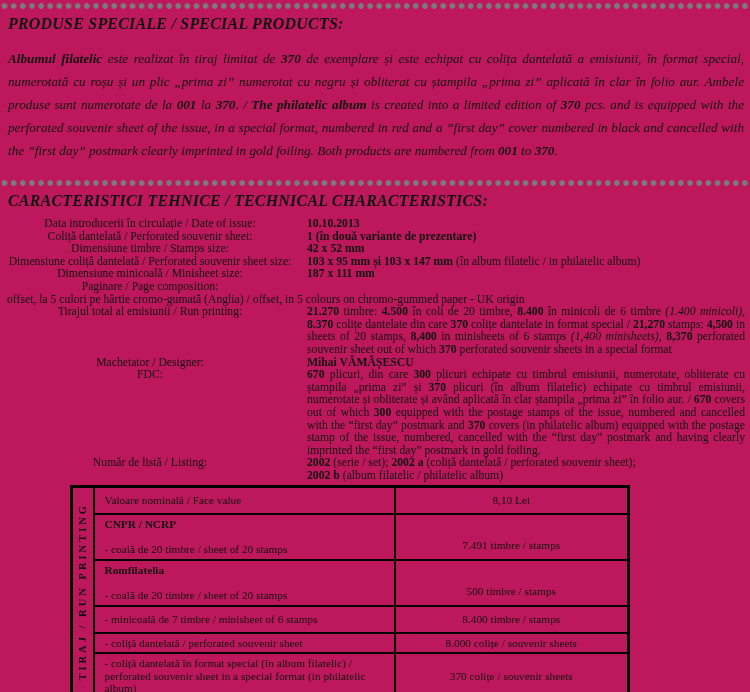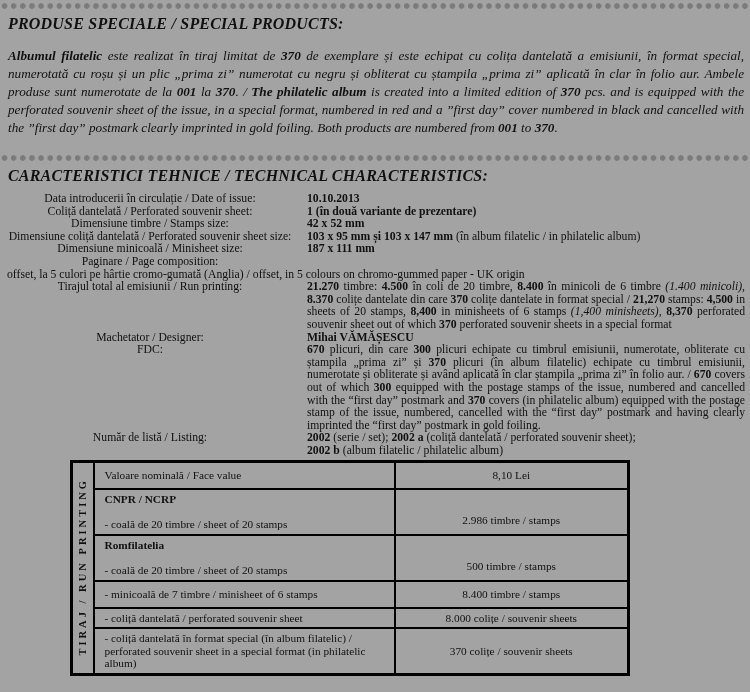--- a/index.html
+++ b/index.html
@@ -1,33 +1,33 @@
 <!DOCTYPE html>
 <html><head>
 <meta charset="utf-8">
 <style>
   html, body { margin: 0; padding: 0; background: #ffffff; }
   .page {
-    width: 750px; height: 692px; background: #a3a3a3; color: #111111;
+    width: 750px; height: 692px; background: #be185d; color: #111111;
     font-family: "Liberation Serif", "DejaVu Serif", serif;
     position: relative; overflow: hidden; box-sizing: border-box;
   }
   .dotted-line {
     height: 8px; width: 750px;
     background-image: radial-gradient(circle at 4.5px 4px, #7b7b7b 2.5px, transparent 3.1px);
     background-size: 9.15px 8px; background-repeat: repeat-x;
   }
   .dotted-line.top { margin-top: 2px; }
   .dotted-line.mid { margin-top: 17px; }
   .section-title {
     font-size: 16px; font-weight: bold; font-style: italic;
     margin: 5px 8px 0 8px; line-height: 18px; letter-spacing: 0.2px;
   }
   .intro {
-    font-style: italic; font-size: 13.2px; line-height: 18px;
+    font-style: italic; font-size: 13.2px; line-height: 23px;
     text-align: justify; margin: 14px 6px 0 8px; color: #111111;
   }
   .spec-list { font-size: 11.7px; line-height: 12.6px; margin-top: 8px; }
   .spec-row { display: flex; align-items: flex-start; }
   .spec-label { flex: 0 0 300px; width: 300px; text-align: center; white-space: nowrap; }
   .spec-value { flex: 1; margin-left: 7px; margin-right: 5px; text-align: justify; }
   .b { font-weight: bold; }
   .i { font-style: italic; }
   .print-table {
     border-collapse: collapse; table-layout: fixed;
@@ -117,21 +117,21 @@
           <td class="label-cell">
             <div class="cell-line">Valoare nominală / Face value</div>
           </td>
           <td class="value-cell">8,10 Lei</td>
         </tr>
         <tr>
           <td class="label-cell">
             <div class="cell-line b">CNPR / NCRP</div>
             <div class="cell-line">- coală de 20 timbre / sheet of 20 stamps</div>
           </td>
-          <td class="value-cell bottom-align">2.986 timbre / stamps</td>
+          <td class="value-cell bottom-align">7.491 timbre / stamps</td>
         </tr>
         <tr>
           <td class="label-cell">
             <div class="cell-line b">Romfilatelia</div>
             <div class="cell-line">- coală de 20 timbre / sheet of 20 stamps</div>
           </td>
           <td class="value-cell bottom-align">500 timbre / stamps</td>
         </tr>
         <tr>
           <td class="label-cell">

